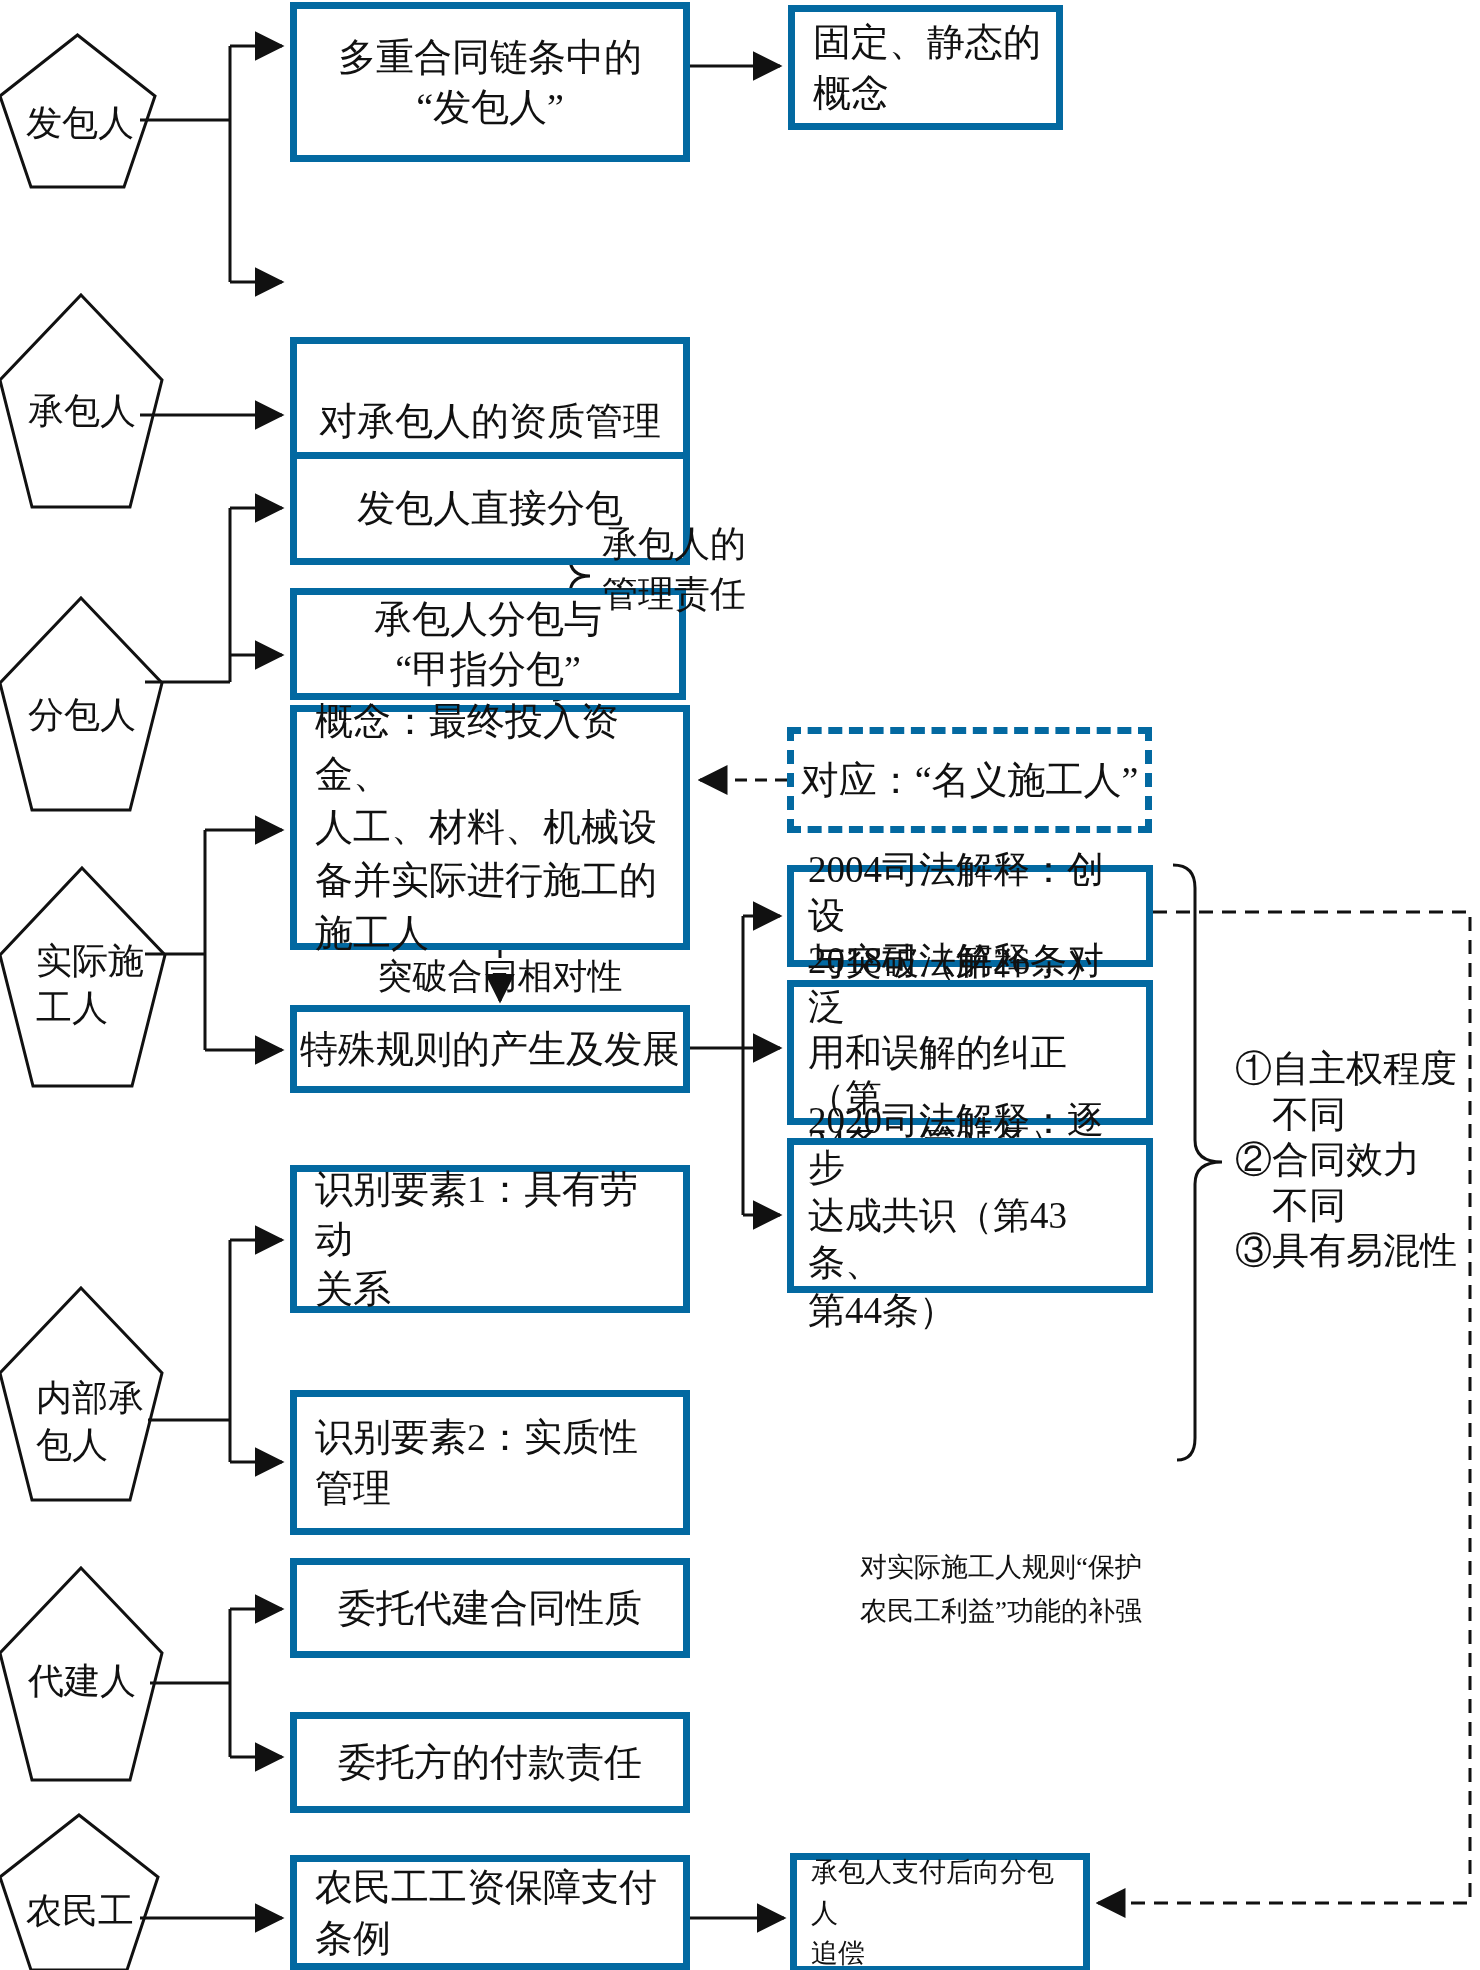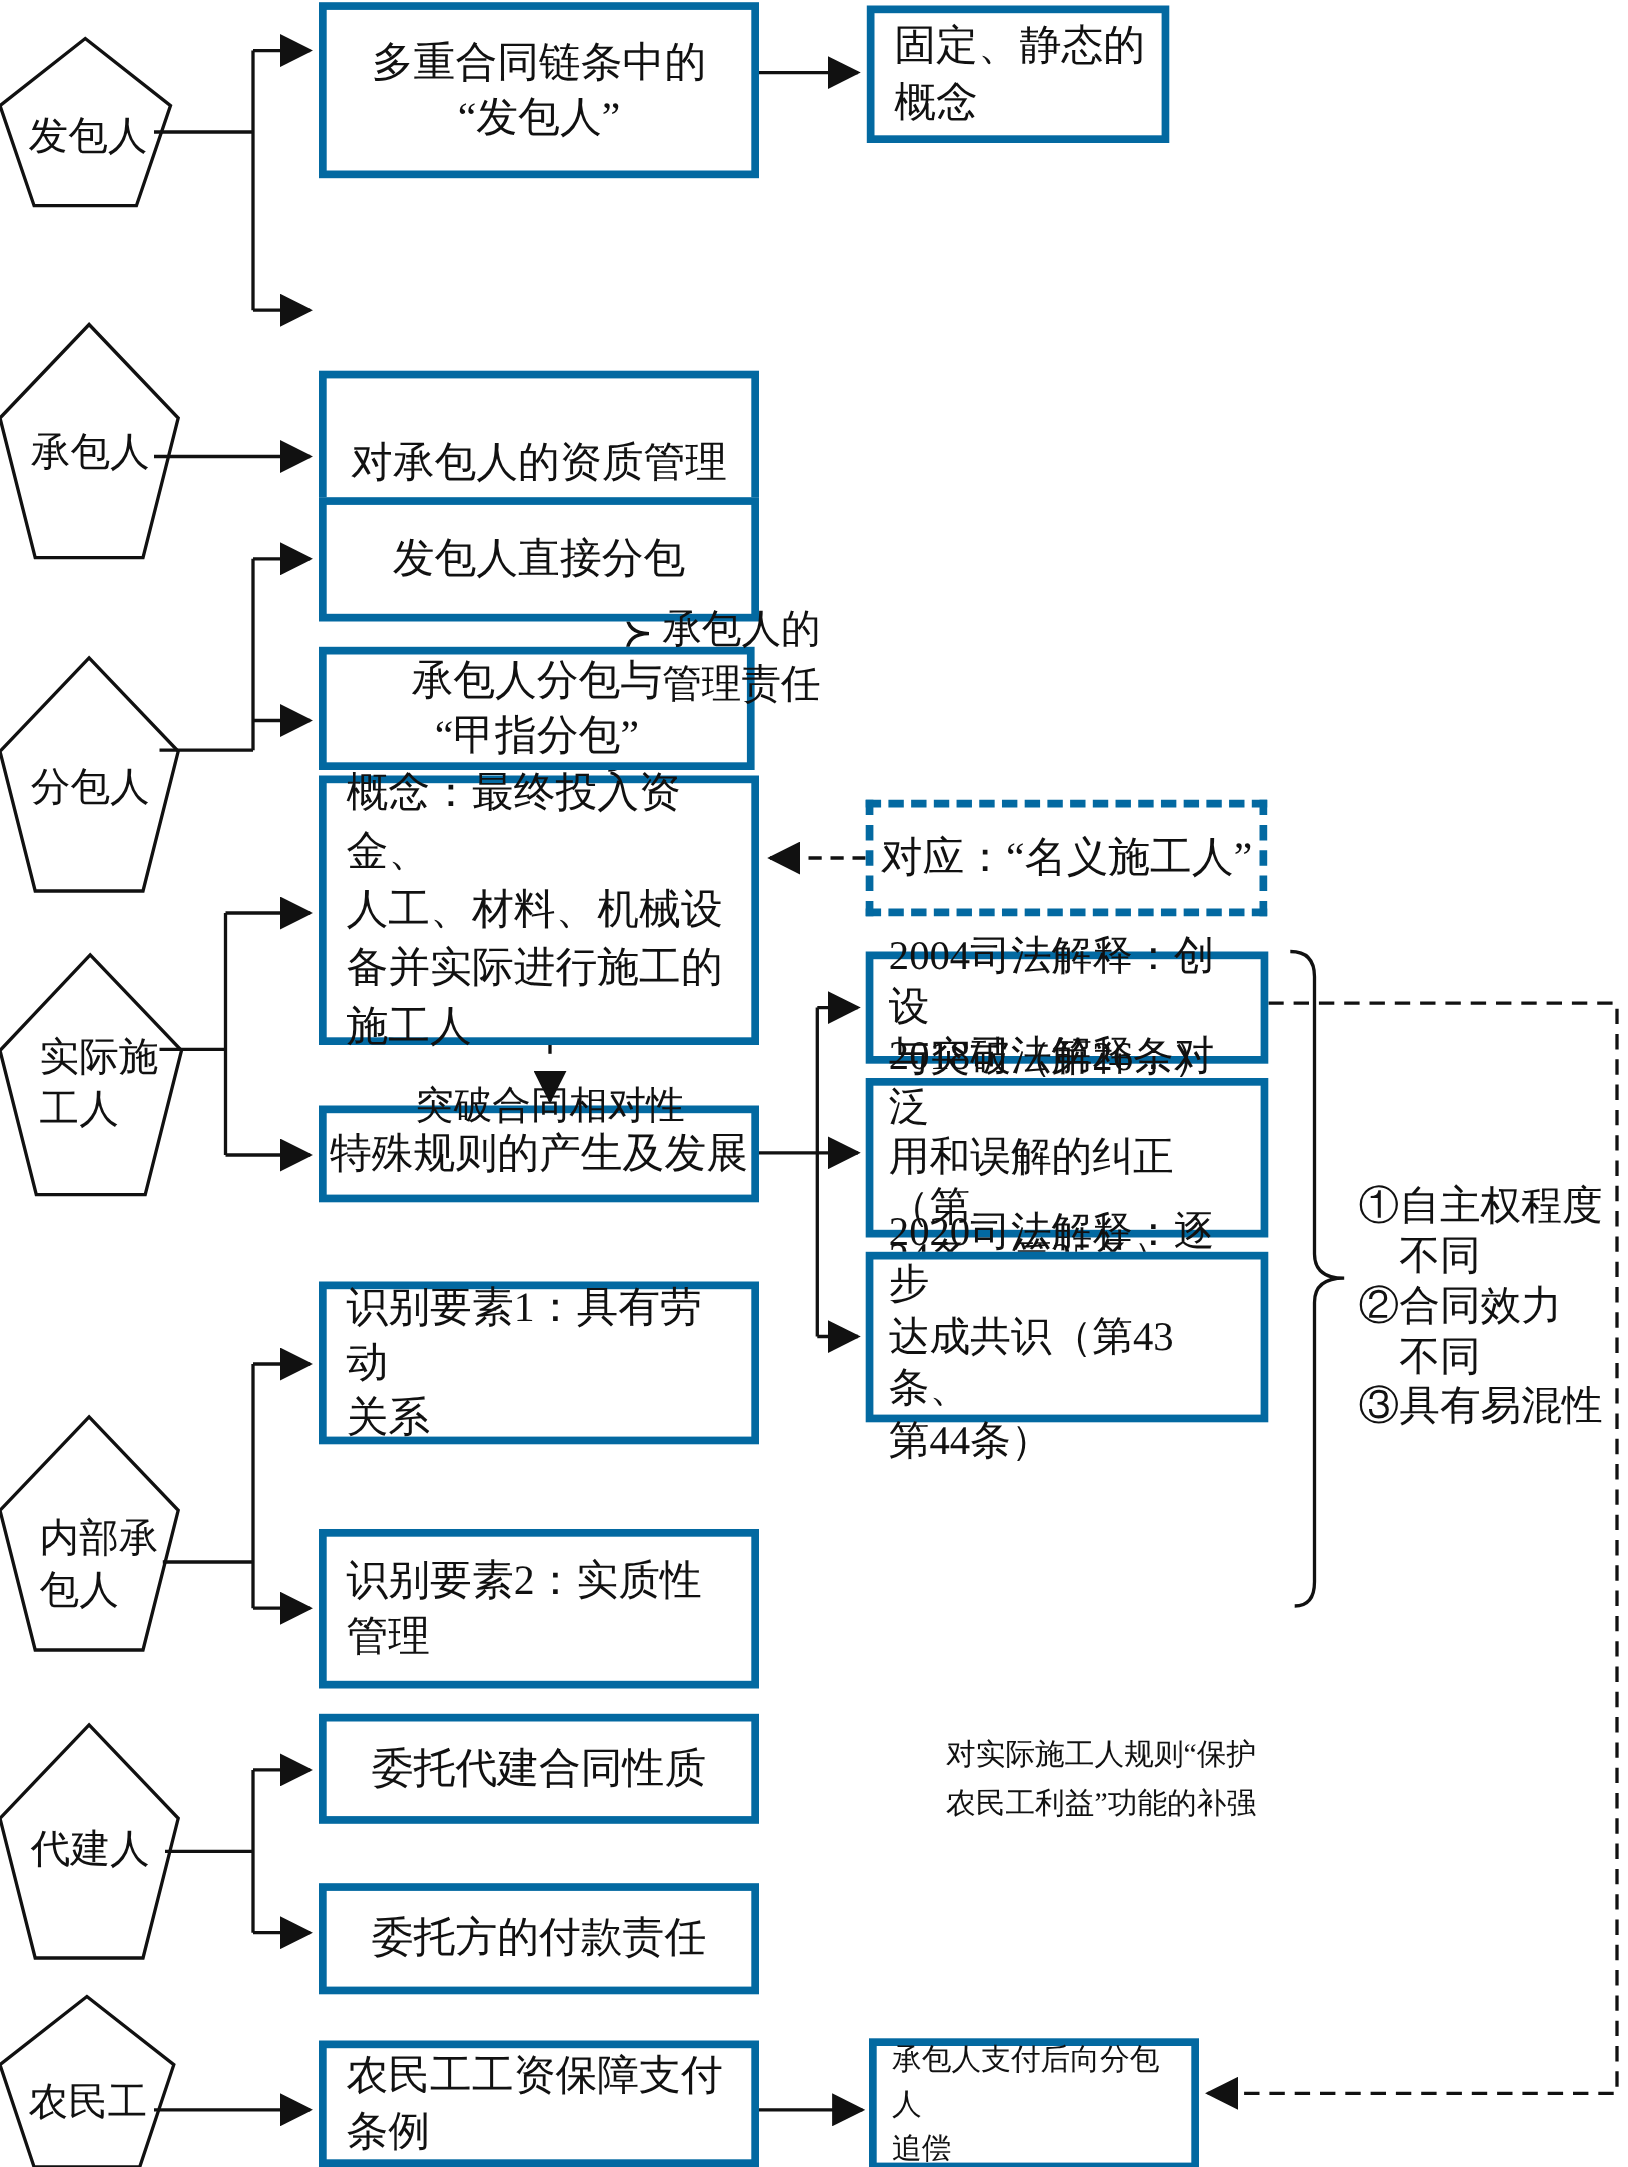--- a/index.html
+++ b/index.html
@@ -6,21 +6,21 @@
   .canvas{position:relative;width:1480px;height:1970px;background:#fff;overflow:hidden;
           font-family:"Liberation Serif","DejaVu Serif",serif;color:#111;}
   svg.layer{position:absolute;left:0;top:0;width:1480px;height:1970px;}
   .node{position:absolute;box-sizing:border-box;border:7px solid #0369a1;background:#fff;
         display:flex;align-items:center;justify-content:center;text-align:center;
         font-size:38px;line-height:1.32;white-space:pre-line;}
   .node.left{justify-content:flex-start;text-align:left;padding-left:18px;padding-right:10px;}
   .node.dashed{border-style:dashed;}
   .plabel{position:absolute;font-size:36px;line-height:1.3;white-space:pre-line;text-align:center;}
   .plabel.left{text-align:left;}
-  .ann{position:absolute;white-space:pre-line;font-size:36px;line-height:1.38;margin-top:28px;}
+  .ann{position:absolute;white-space:pre-line;font-size:36px;line-height:1.38;}
 </style>
 </head>
 <body>
 
 <div class="canvas">
 
   <svg class="layer" viewBox="0 0 1480 1970">
     <defs>
       <marker id="arr" viewBox="0 0 12 12" refX="11" refY="6" markerWidth="10" markerHeight="10" orient="auto-start-reverse">
         <path d="M0,0 L12,6 L0,12 Z" fill="#111"></path>

